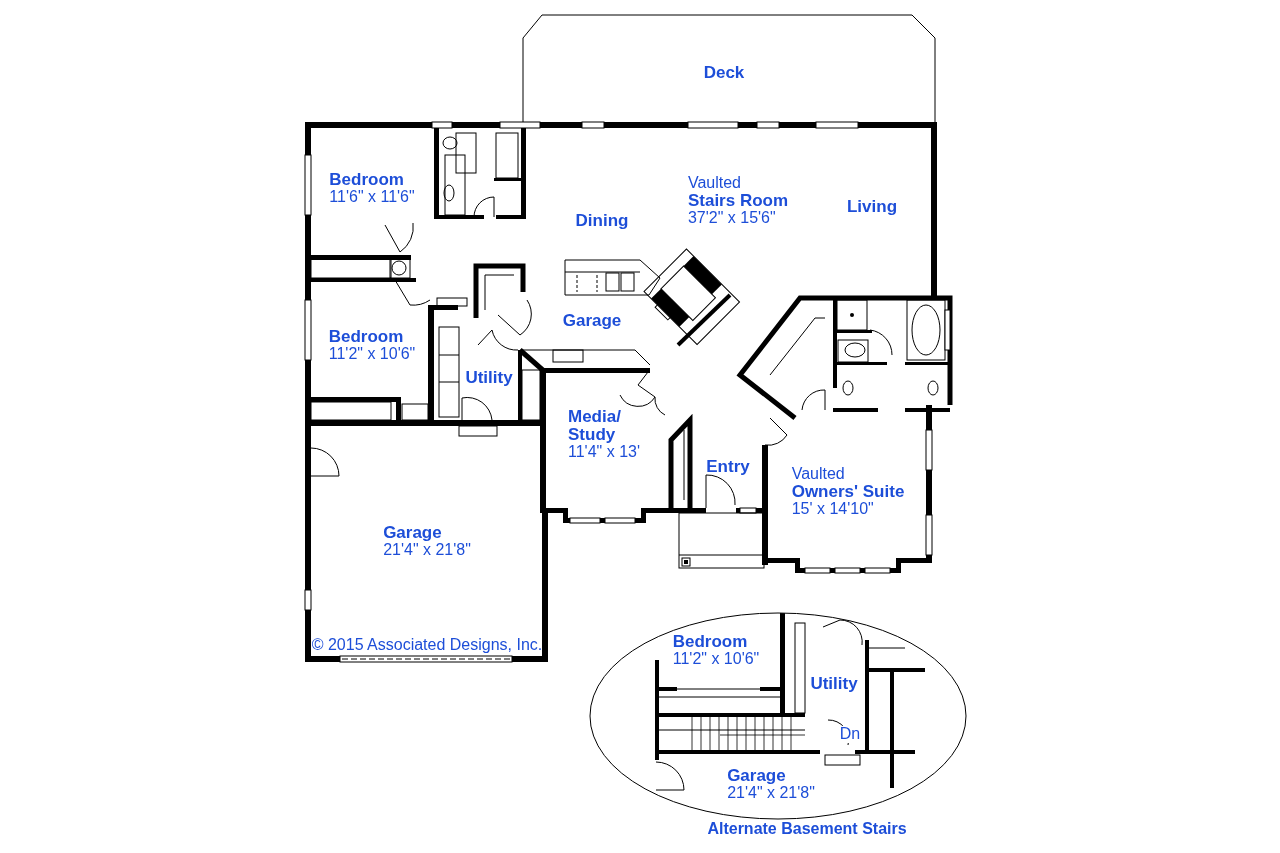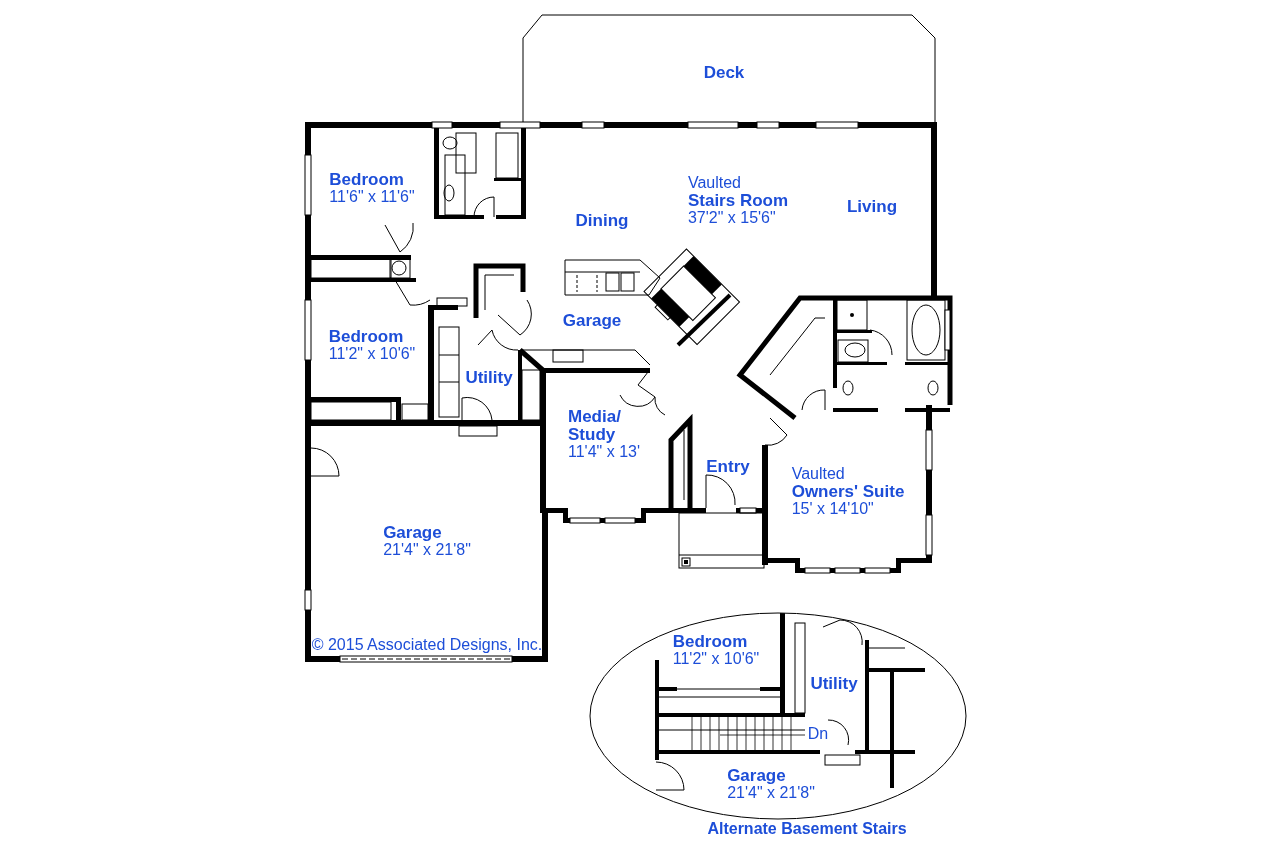--- a/index.html
+++ b/index.html
@@ -283,18 +283,18 @@
   <div class="r">21'4" x 21'8"</div>
 </div>
 
 <div class="label small" style="left:427px; top:637px;">© 2015 Associated Designs, Inc.</div>
 
 <div class="label" style="left:716px; top:633px;">
   <div class="b">Bedroom</div>
   <div class="r">11'2" x 10'6"</div>
 </div>
 <div class="label b" style="left:834px; top:675px;">Utility</div>
-<div class="label r" style="left:818px; top:726px; background:#fff; padding:0 1px;">Dn</div>
+<div class="label r" style="left:850px; top:726px; background:#fff; padding:0 1px;">Dn</div>
 <div class="label" style="left:771px; top:767px;">
   <div class="b">Garage</div>
   <div class="r">21'4" x 21'8"</div>
 </div>
 <div class="label caption" style="left:771px; top:821px;">Alternate Basement Stairs</div>
 
 </body></html>

